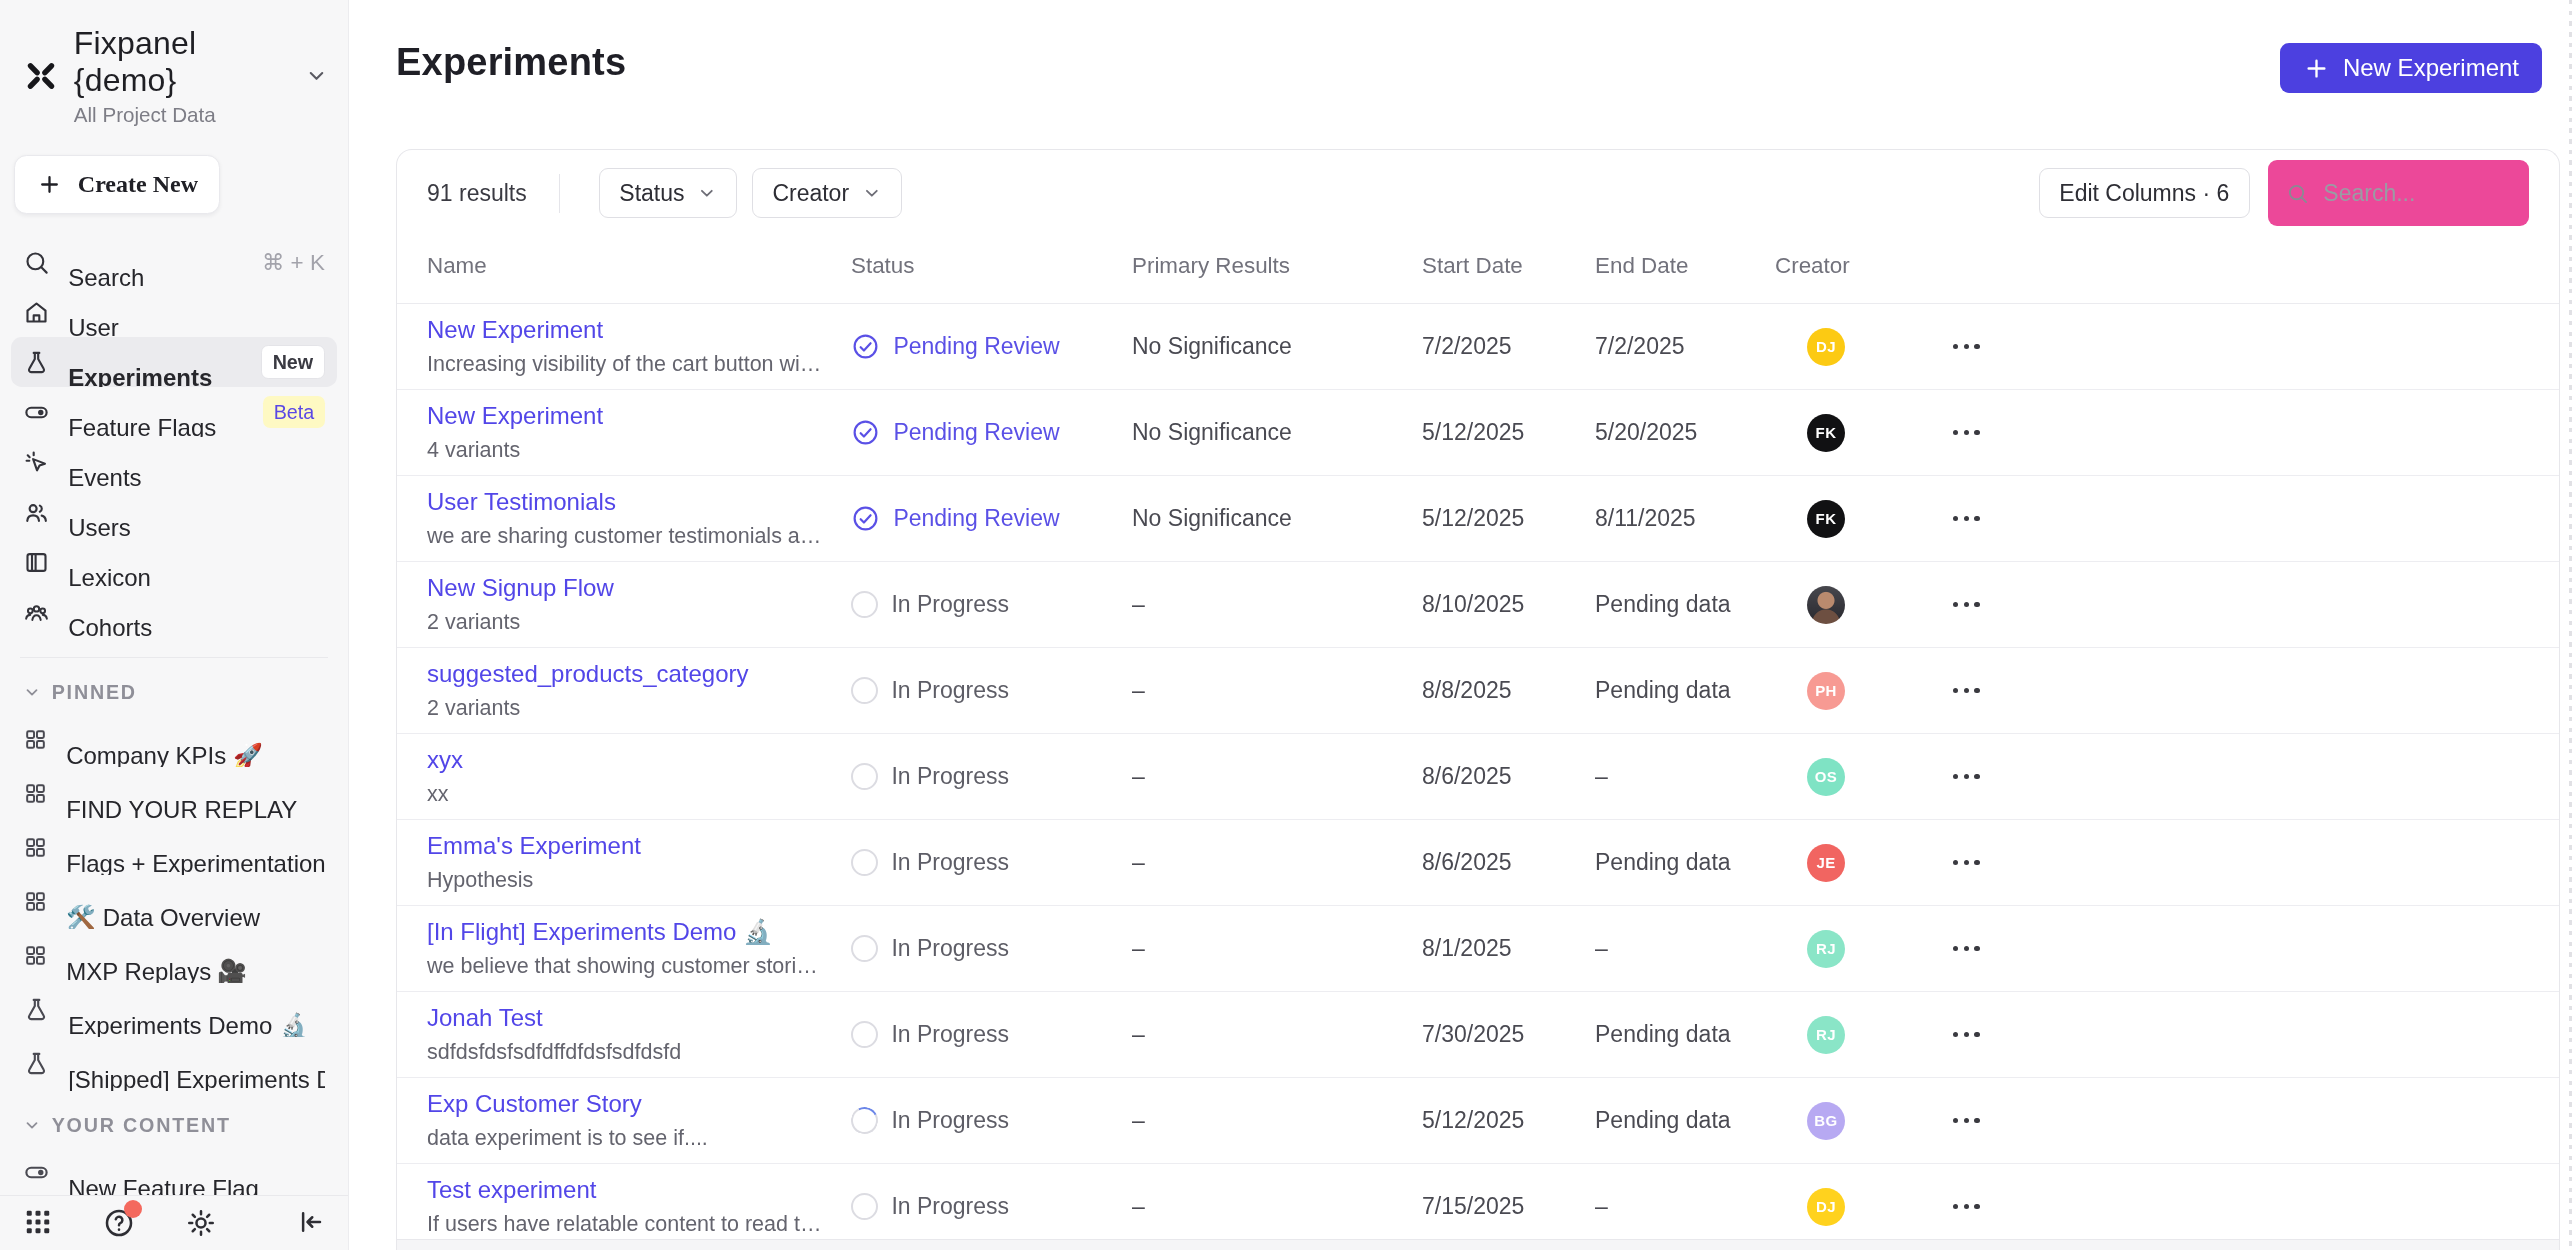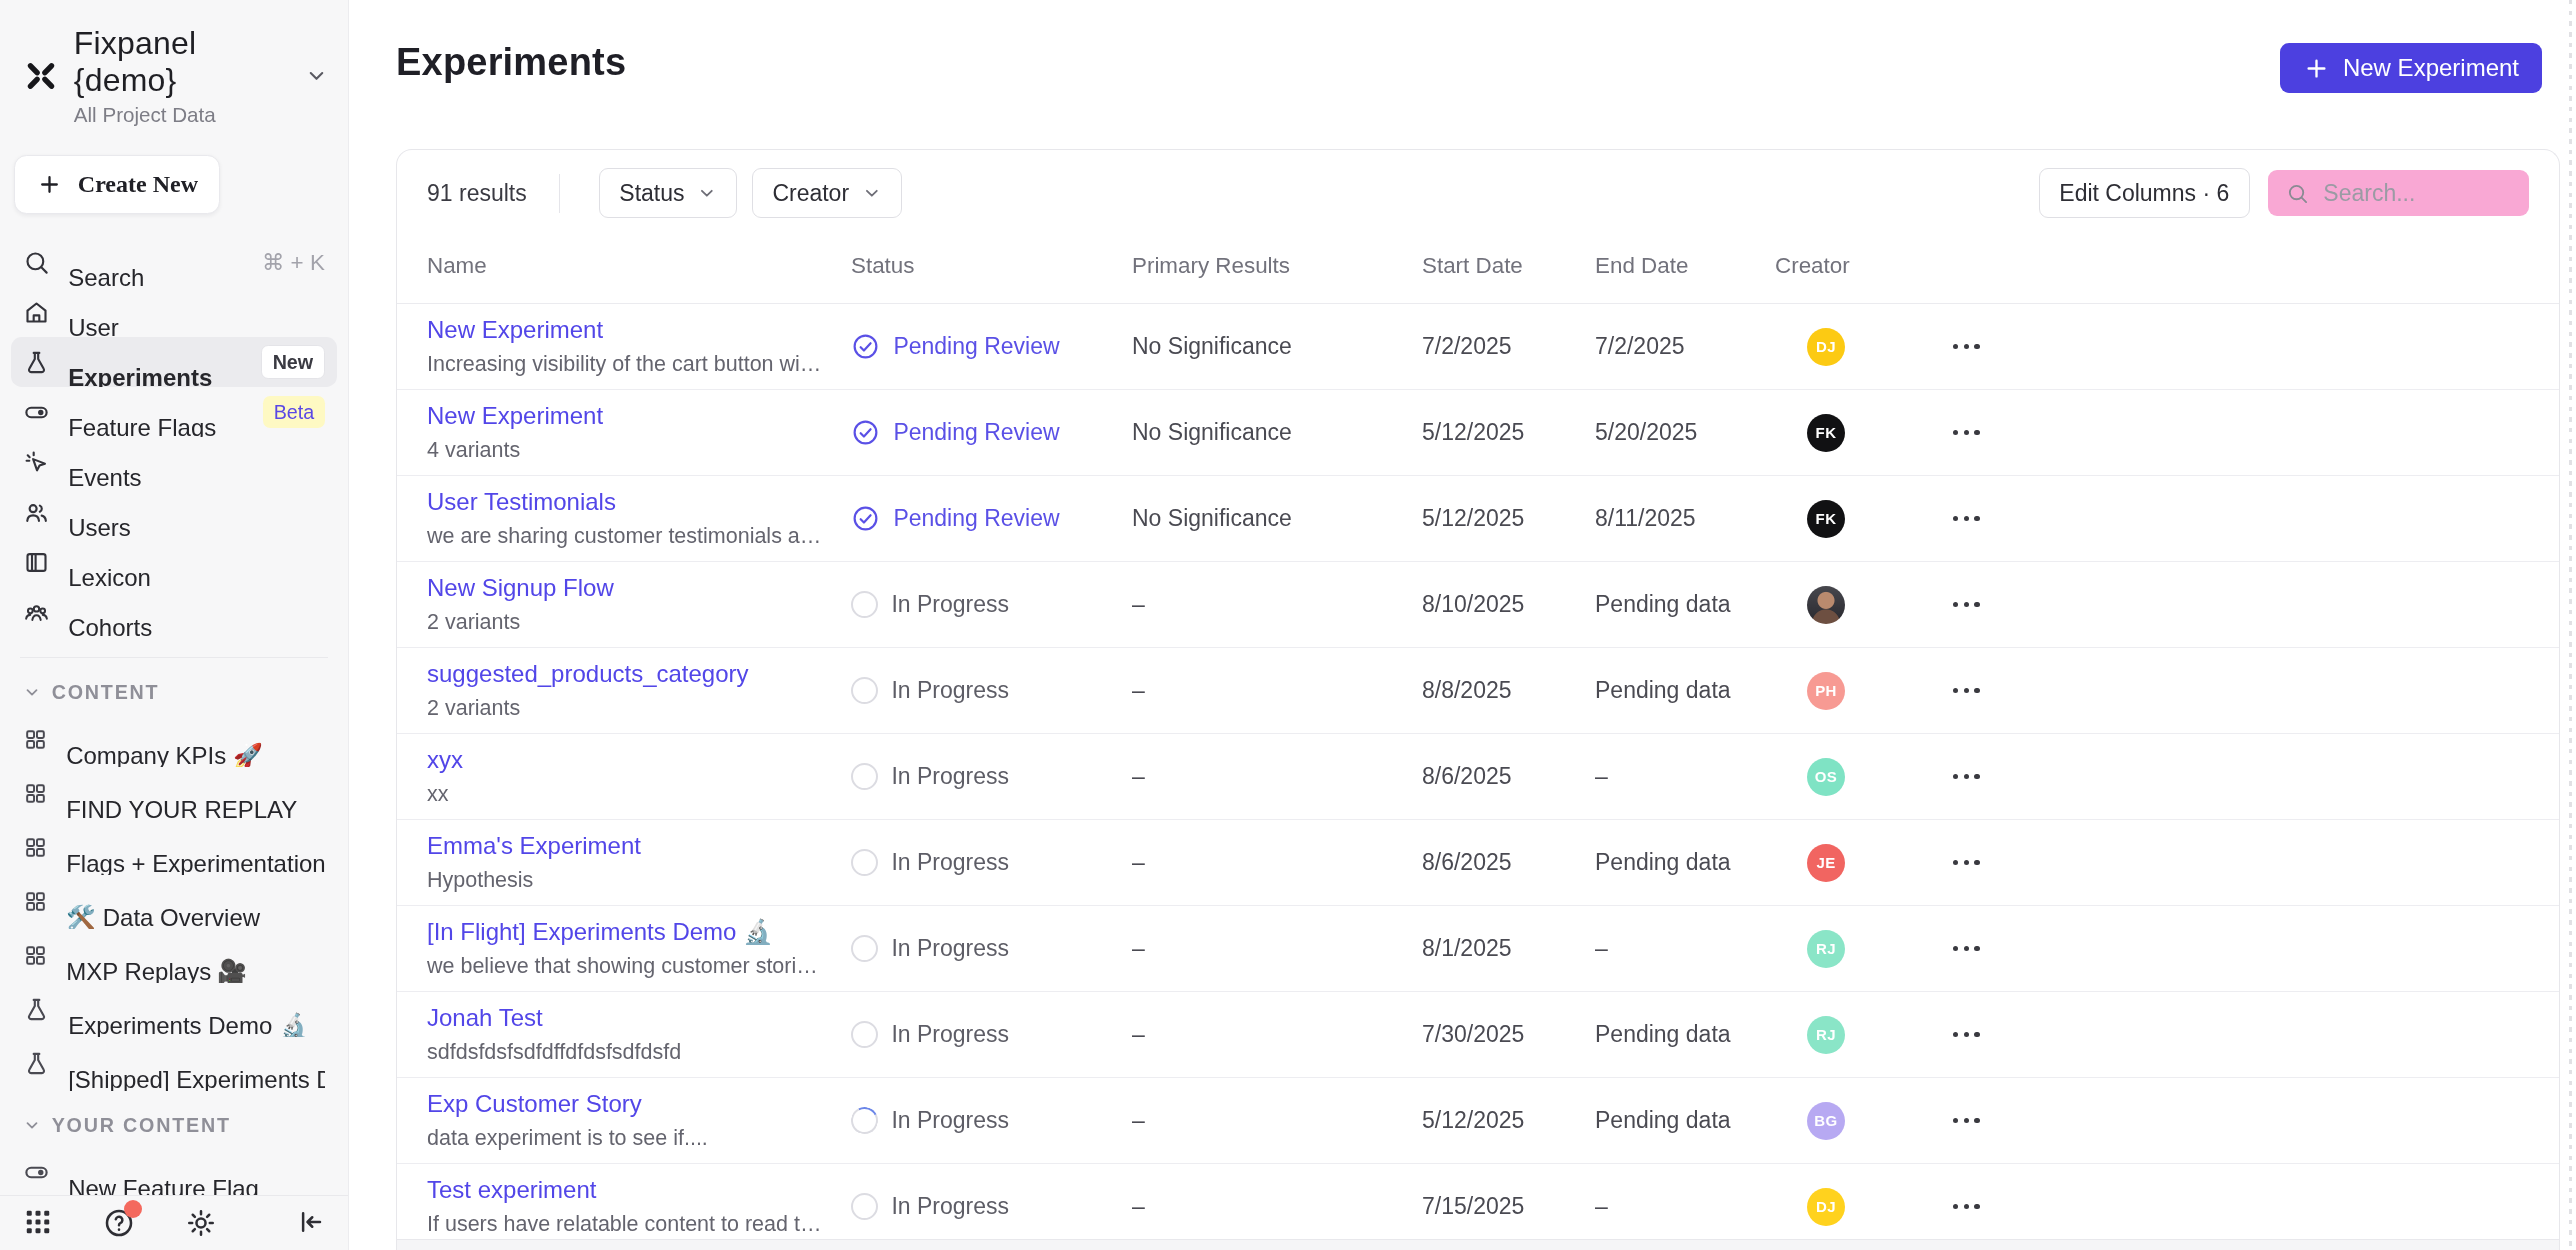--- a/index.html
+++ b/index.html
@@ -46,21 +46,21 @@
   .btn-primary .icn { color:#fff; }
 
   .card { position:absolute; left:47px; right:16px; top:149px; bottom:-3.6px; background:#fff; border:0.9px solid #e7e7eb; border-bottom:none; border-radius:16px 16px 0 0; overflow:hidden; display:flex; flex-direction:column; }
   .toolbar { height:72px; flex:none; display:flex; align-items:center; padding:0 30px; margin-top:7.2px; }
   .results { font-size:23px; color:#3a3a42; }
   .vsep { width:0.9px; height:39px; background:#e5e5ea; margin:0 39px 0 32px; }
   .chip { display:flex; align-items:center; gap:12.5px; height:50px; border:0.9px solid #dfdfe4; border-radius:9px; background:#fff; padding:0 19.7px; font-size:23px; color:#2e2e35; font-family:inherit; cursor:pointer; }
   .chip + .chip { margin-left:14.3px; }
   .chip .icn { color:#6f6f78; }
   .toolbar-right { margin-left:auto; display:flex; align-items:center; gap:18px; }
-  .searchbox { display:flex; align-items:center; gap:14.3px; width:261px; height:46px; background:#f9a8d4; border-radius:9px; padding:0 18px; }
+  .searchbox { display:flex; align-items:center; gap:14.3px; width:261px; height:66px; background:#ec4899; border-radius:9px; padding:0 18px; }
   .searchbox .icn { color:#8a8a93; }
   .searchbox input { border:none; outline:none; background:transparent; font-size:23px; color:#3a3a42; width:100%; font-family:inherit; }
   .searchbox input::placeholder { color:#9b9ba4; }
 
   .grid-cols { display:grid; grid-template-columns:424px 281px 290px 173px 180px 159px 1fr; align-items:center; padding:0 30px; }
   .thead { height:75px; flex:none; border-bottom:0.9px solid #ebebef; }
   .thead .th { font-size:22.4px; color:#72727c; }
 
   .rows { flex:1; overflow:hidden; }
   .trow { height:86px; border-bottom:0.9px solid #ededf1; cursor:pointer; }
@@ -199,21 +199,21 @@
       </div>
 
     <div class="side-sep"></div>
     <div id="side-sections">
         <div class="section-head">
           <span class="icn">
             <svg width="18" height="18" viewBox="0 0 24 24" fill="none" stroke="currentColor" stroke-width="2.4" stroke-linecap="round" stroke-linejoin="round">
               <path d="M6 9.5l6 6 6-6"></path>
             </svg>
           </span>
-          <span>CONTENT</span>
+          <span>PINNED</span>
         </div>
         <div class="side-list">
           <div class="menu-item">
             <span class="icn">
               <svg width="25" height="25" viewBox="0 0 24 24" fill="none" stroke="currentColor" stroke-width="1.9">
                 <rect x="4" y="4" width="6.6" height="6.6" rx="1.4"></rect>
                 <rect x="13.4" y="4" width="6.6" height="6.6" rx="1.4"></rect>
                 <rect x="4" y="13.4" width="6.6" height="6.6" rx="1.4"></rect>
                 <rect x="13.4" y="13.4" width="6.6" height="6.6" rx="1.4"></rect>
               </svg>

